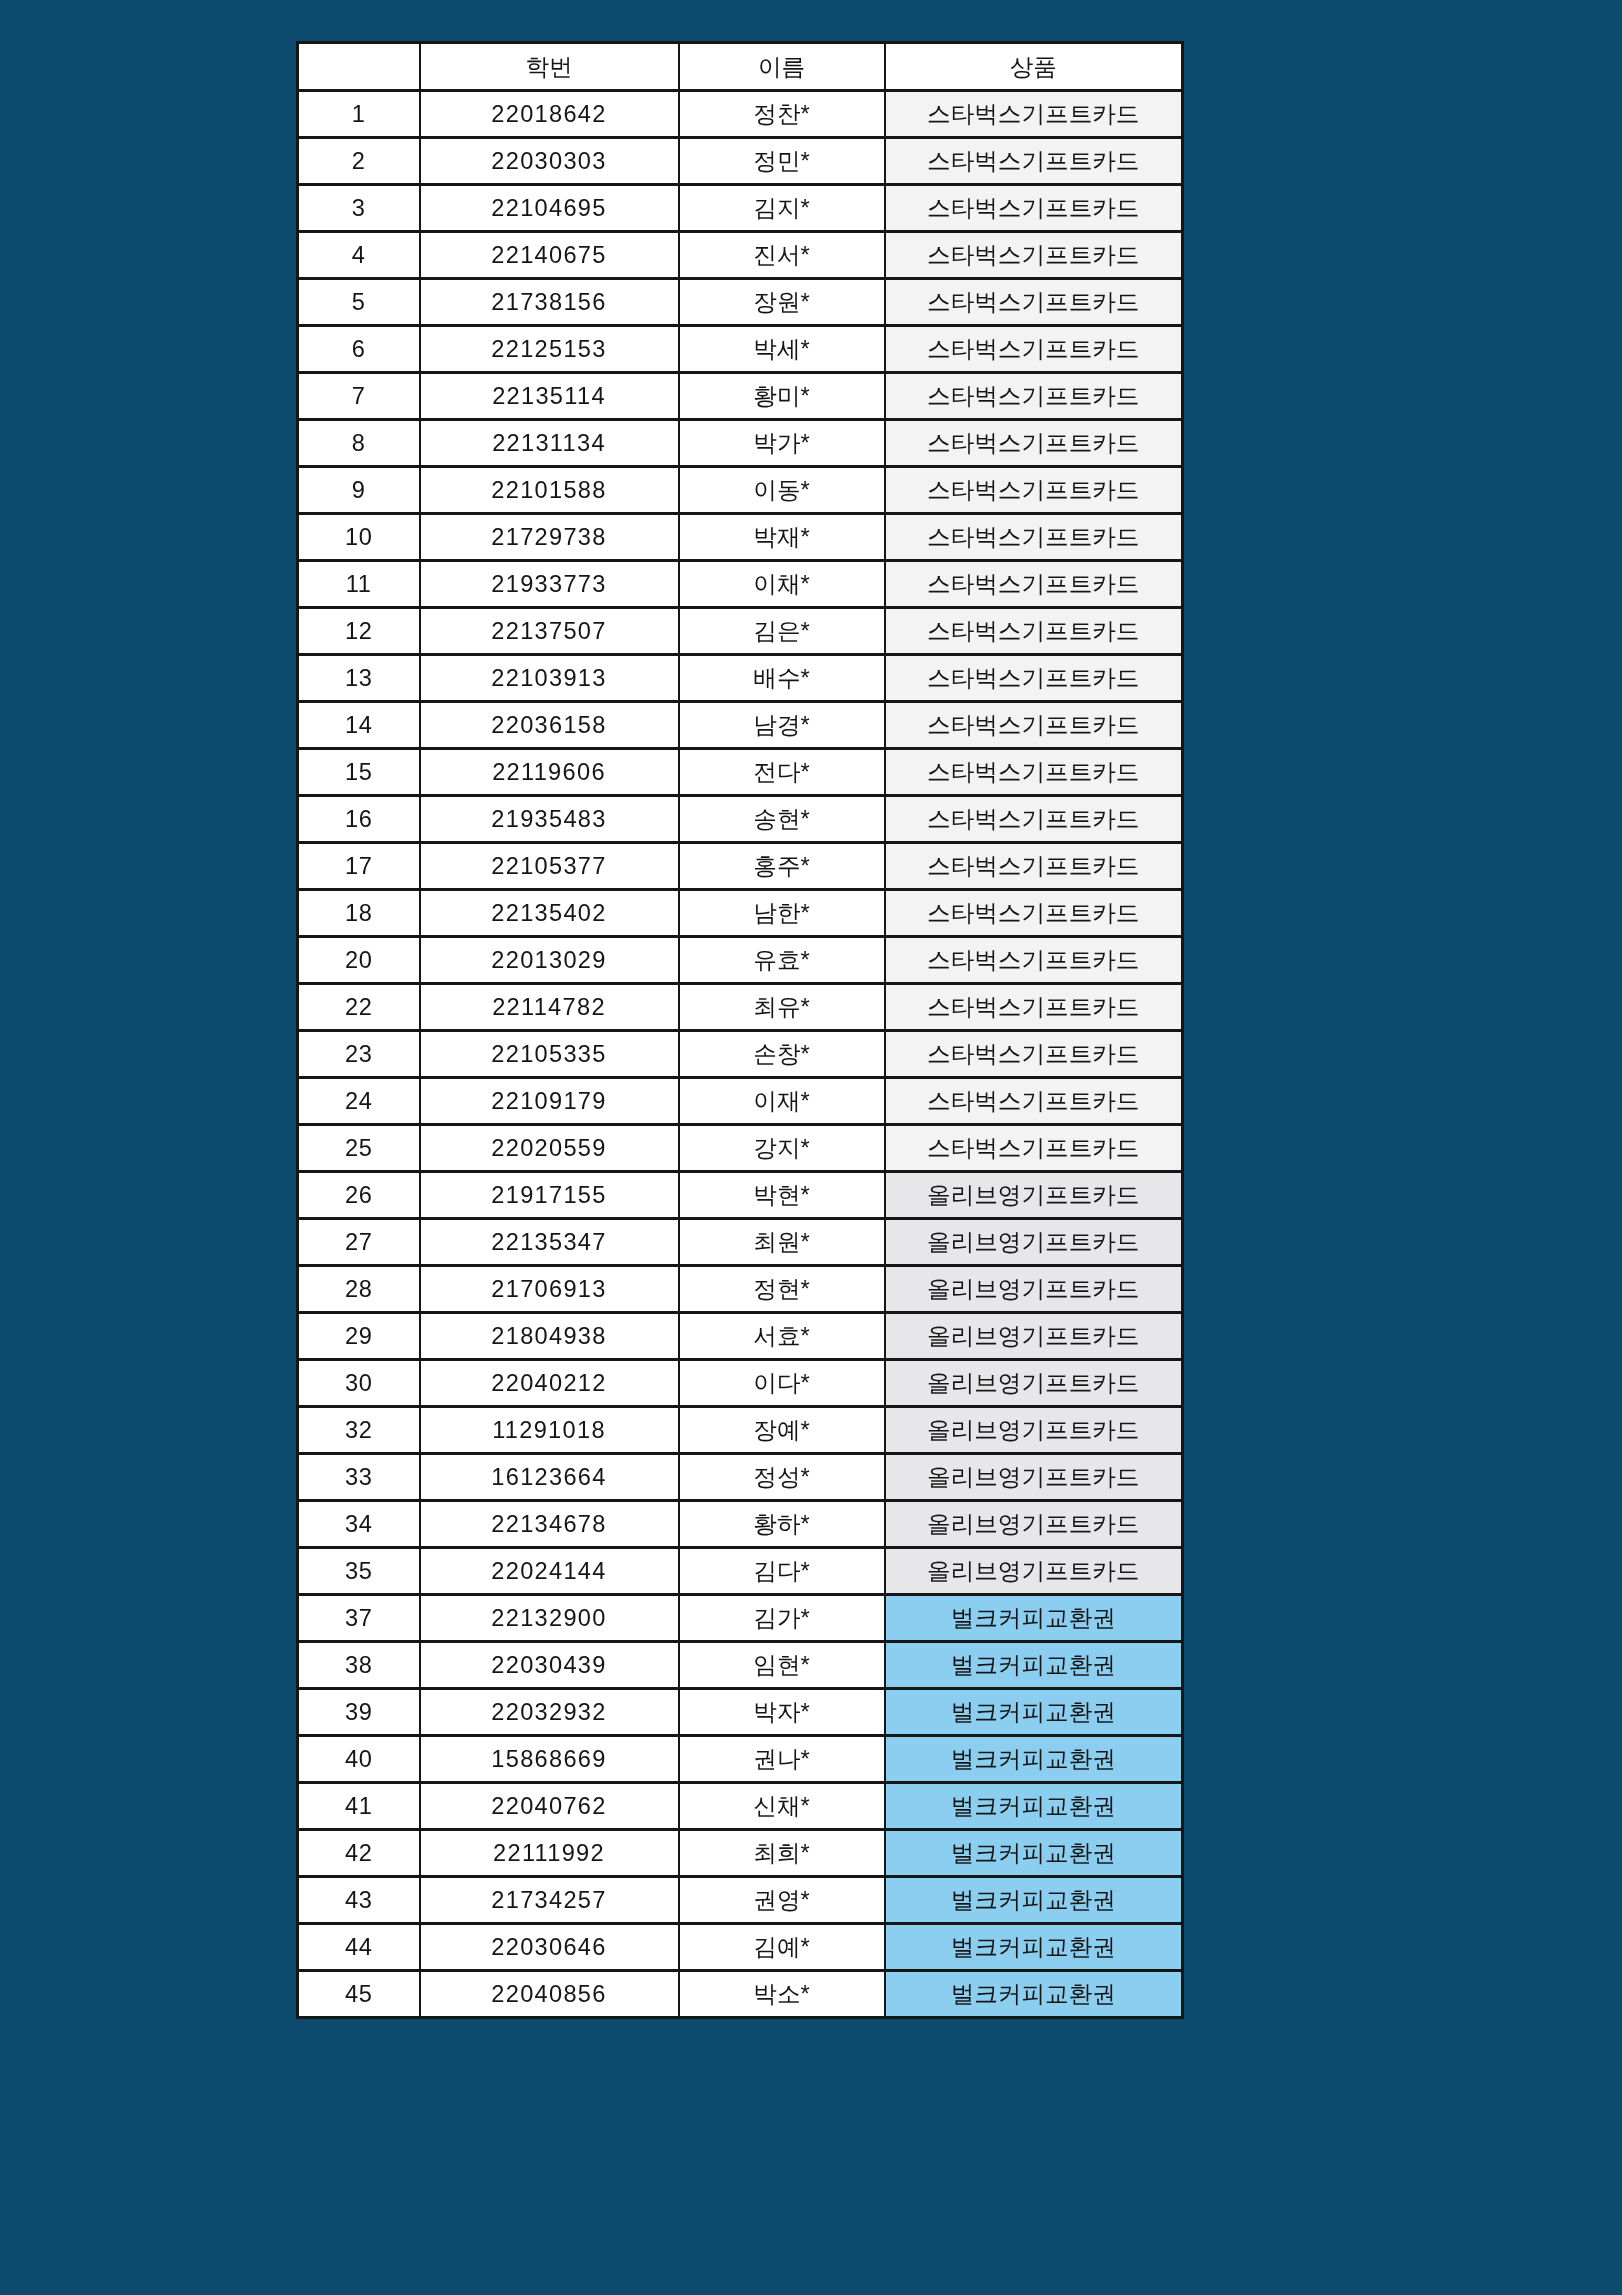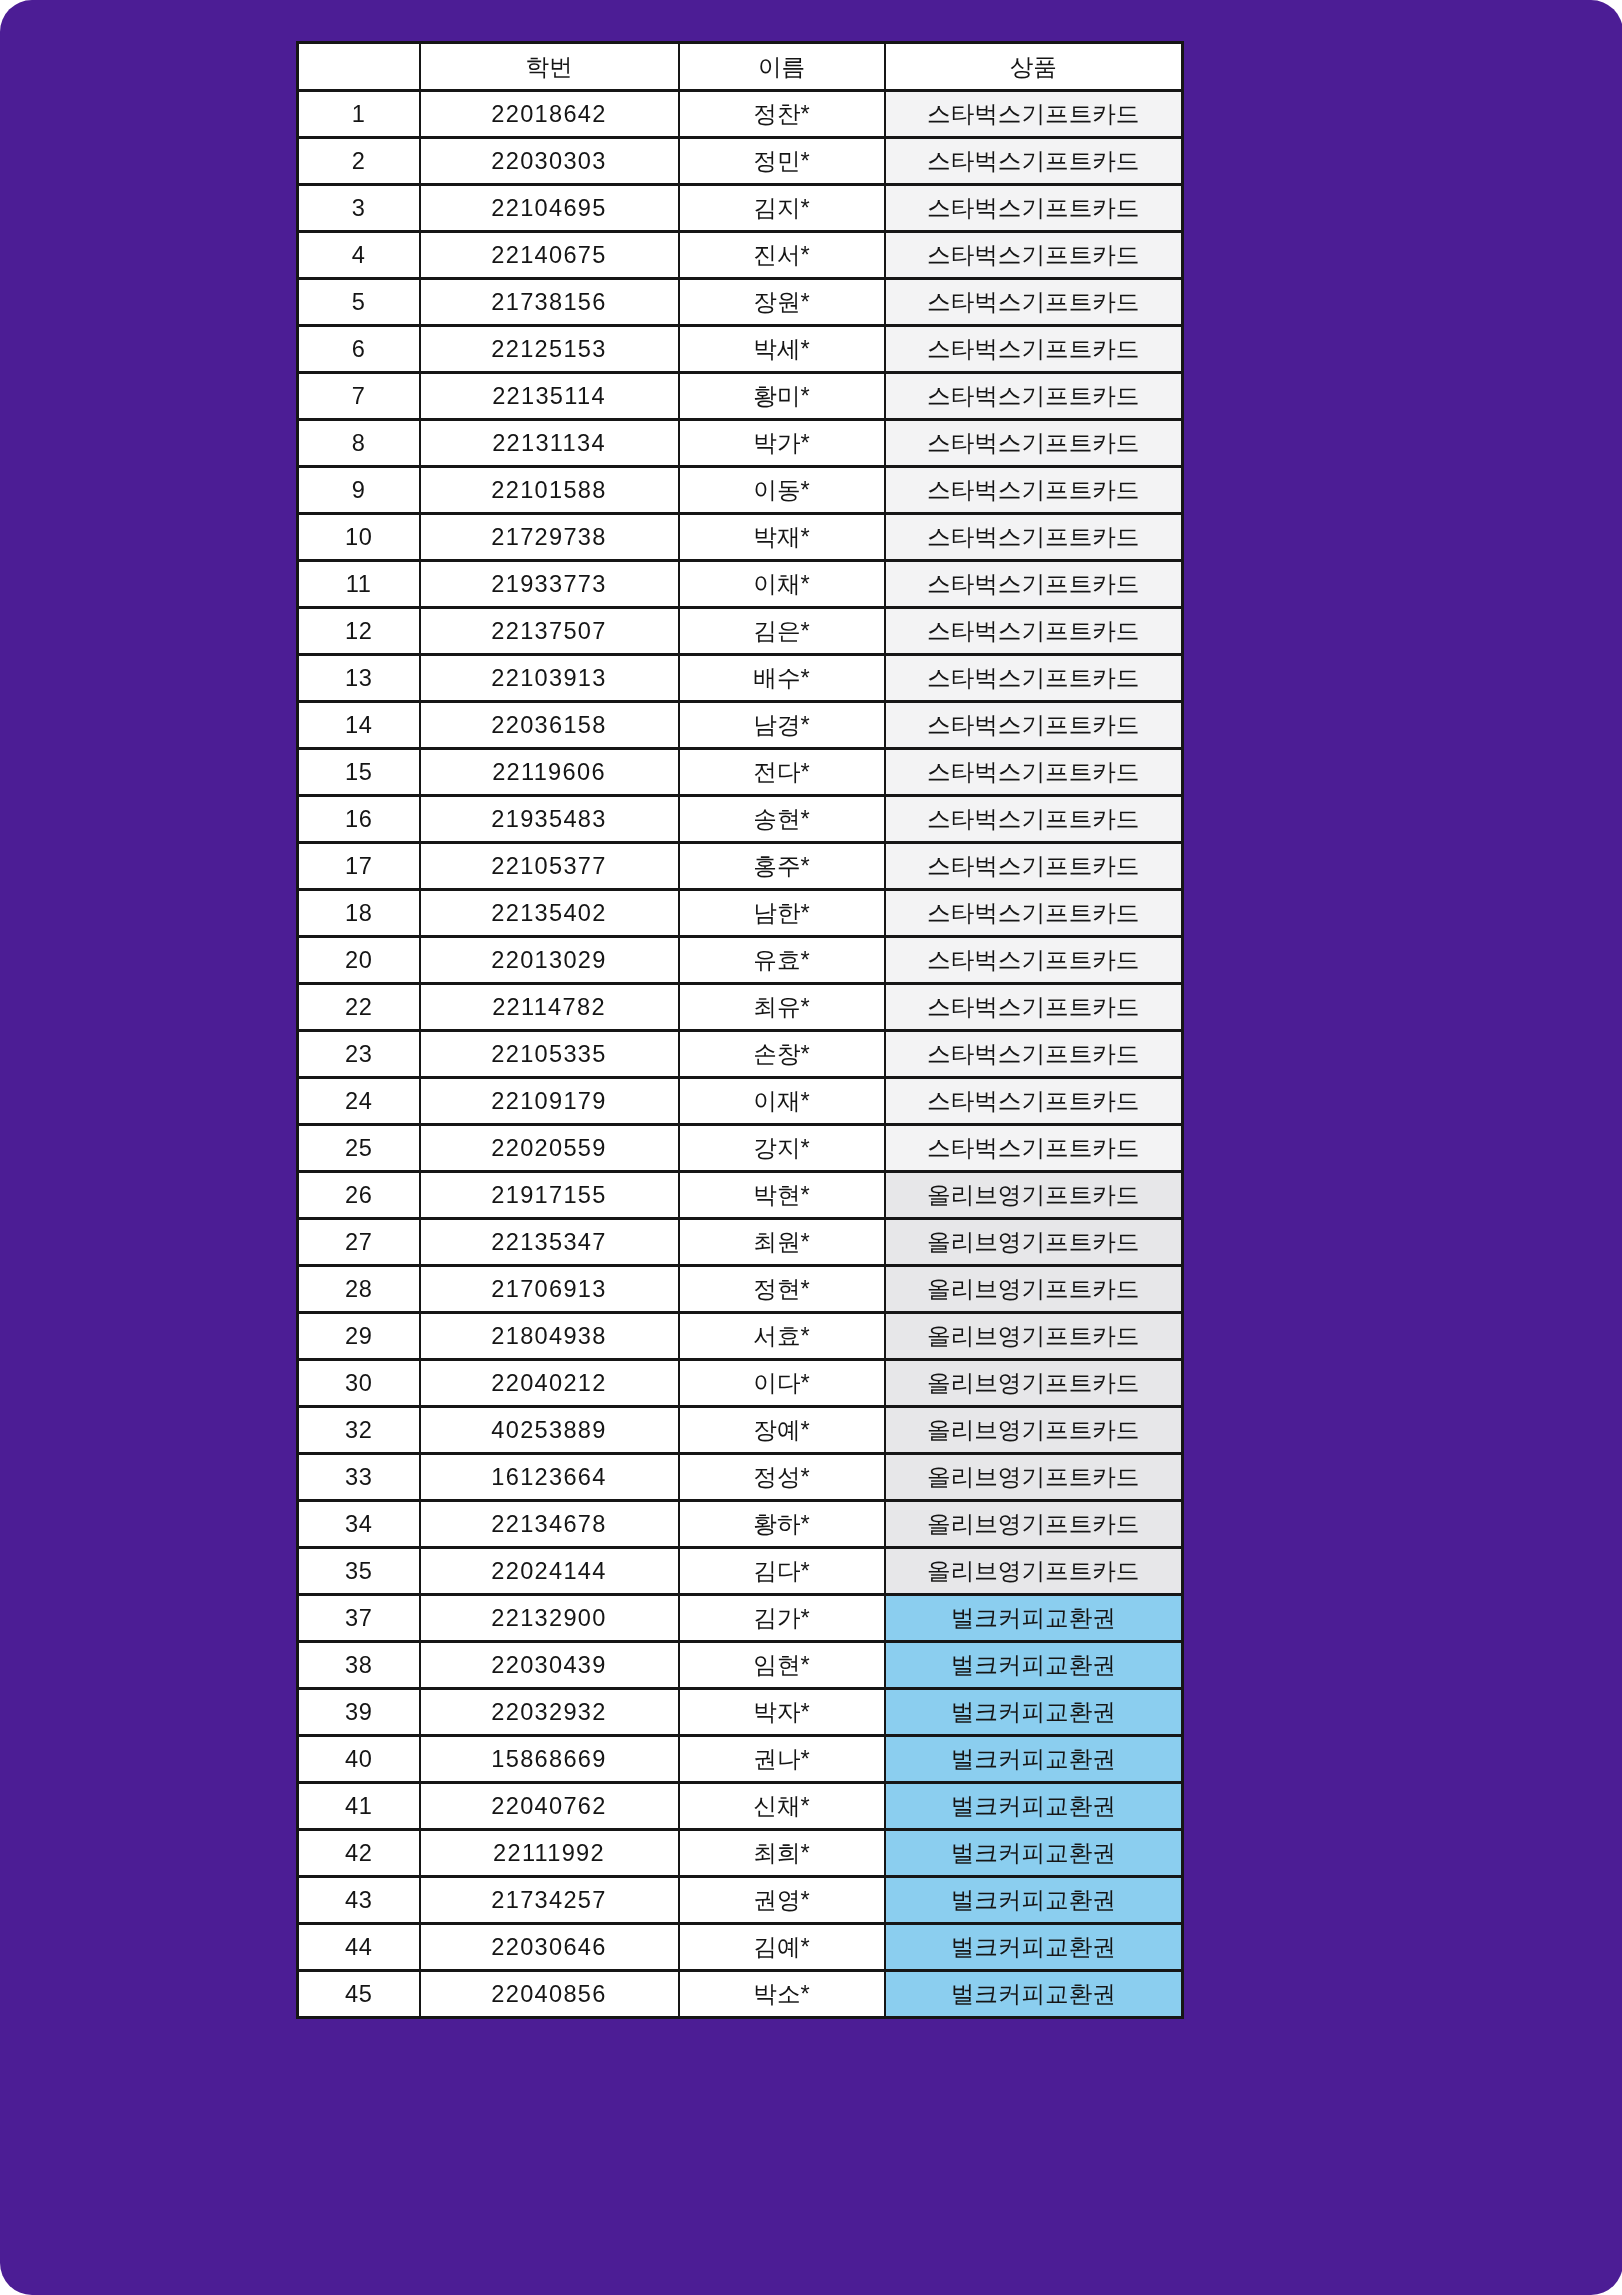--- a/index.html
+++ b/index.html
@@ -4,24 +4,23 @@
 <style>
   html, body {
     margin: 0;
     padding: 0;
     background: #ffffff;
   }
   .page {
     position: relative;
     width: 1623px;
     height: 2295px;
-    background: #4c1d95;
+    background: #0c4a6e;
     overflow: hidden;
     font-family: "Liberation Sans", "DejaVu Sans", sans-serif;
-    border-radius: 32px;
   }
   table.winners-table {
     position: absolute;
     left: 296px;
     top: 41px;
     border-collapse: collapse;
     table-layout: fixed;
     color: #151515;
     font-size: 23.6px;
   }
@@ -236,21 +235,21 @@
           <td class="prize" style="background: rgb(231, 231, 233);">올리브영기프트카드</td>
         </tr>
         <tr>
           <td class="row-no">30</td>
           <td class="student-id">22040212</td>
           <td class="name">이다*</td>
           <td class="prize" style="background: rgb(231, 231, 233);">올리브영기프트카드</td>
         </tr>
         <tr>
           <td class="row-no">32</td>
-          <td class="student-id">40253889</td>
+          <td class="student-id">11291018</td>
           <td class="name">장예*</td>
           <td class="prize" style="background: rgb(231, 231, 233);">올리브영기프트카드</td>
         </tr>
         <tr>
           <td class="row-no">33</td>
           <td class="student-id">16123664</td>
           <td class="name">정성*</td>
           <td class="prize" style="background: rgb(231, 231, 233);">올리브영기프트카드</td>
         </tr>
         <tr>

